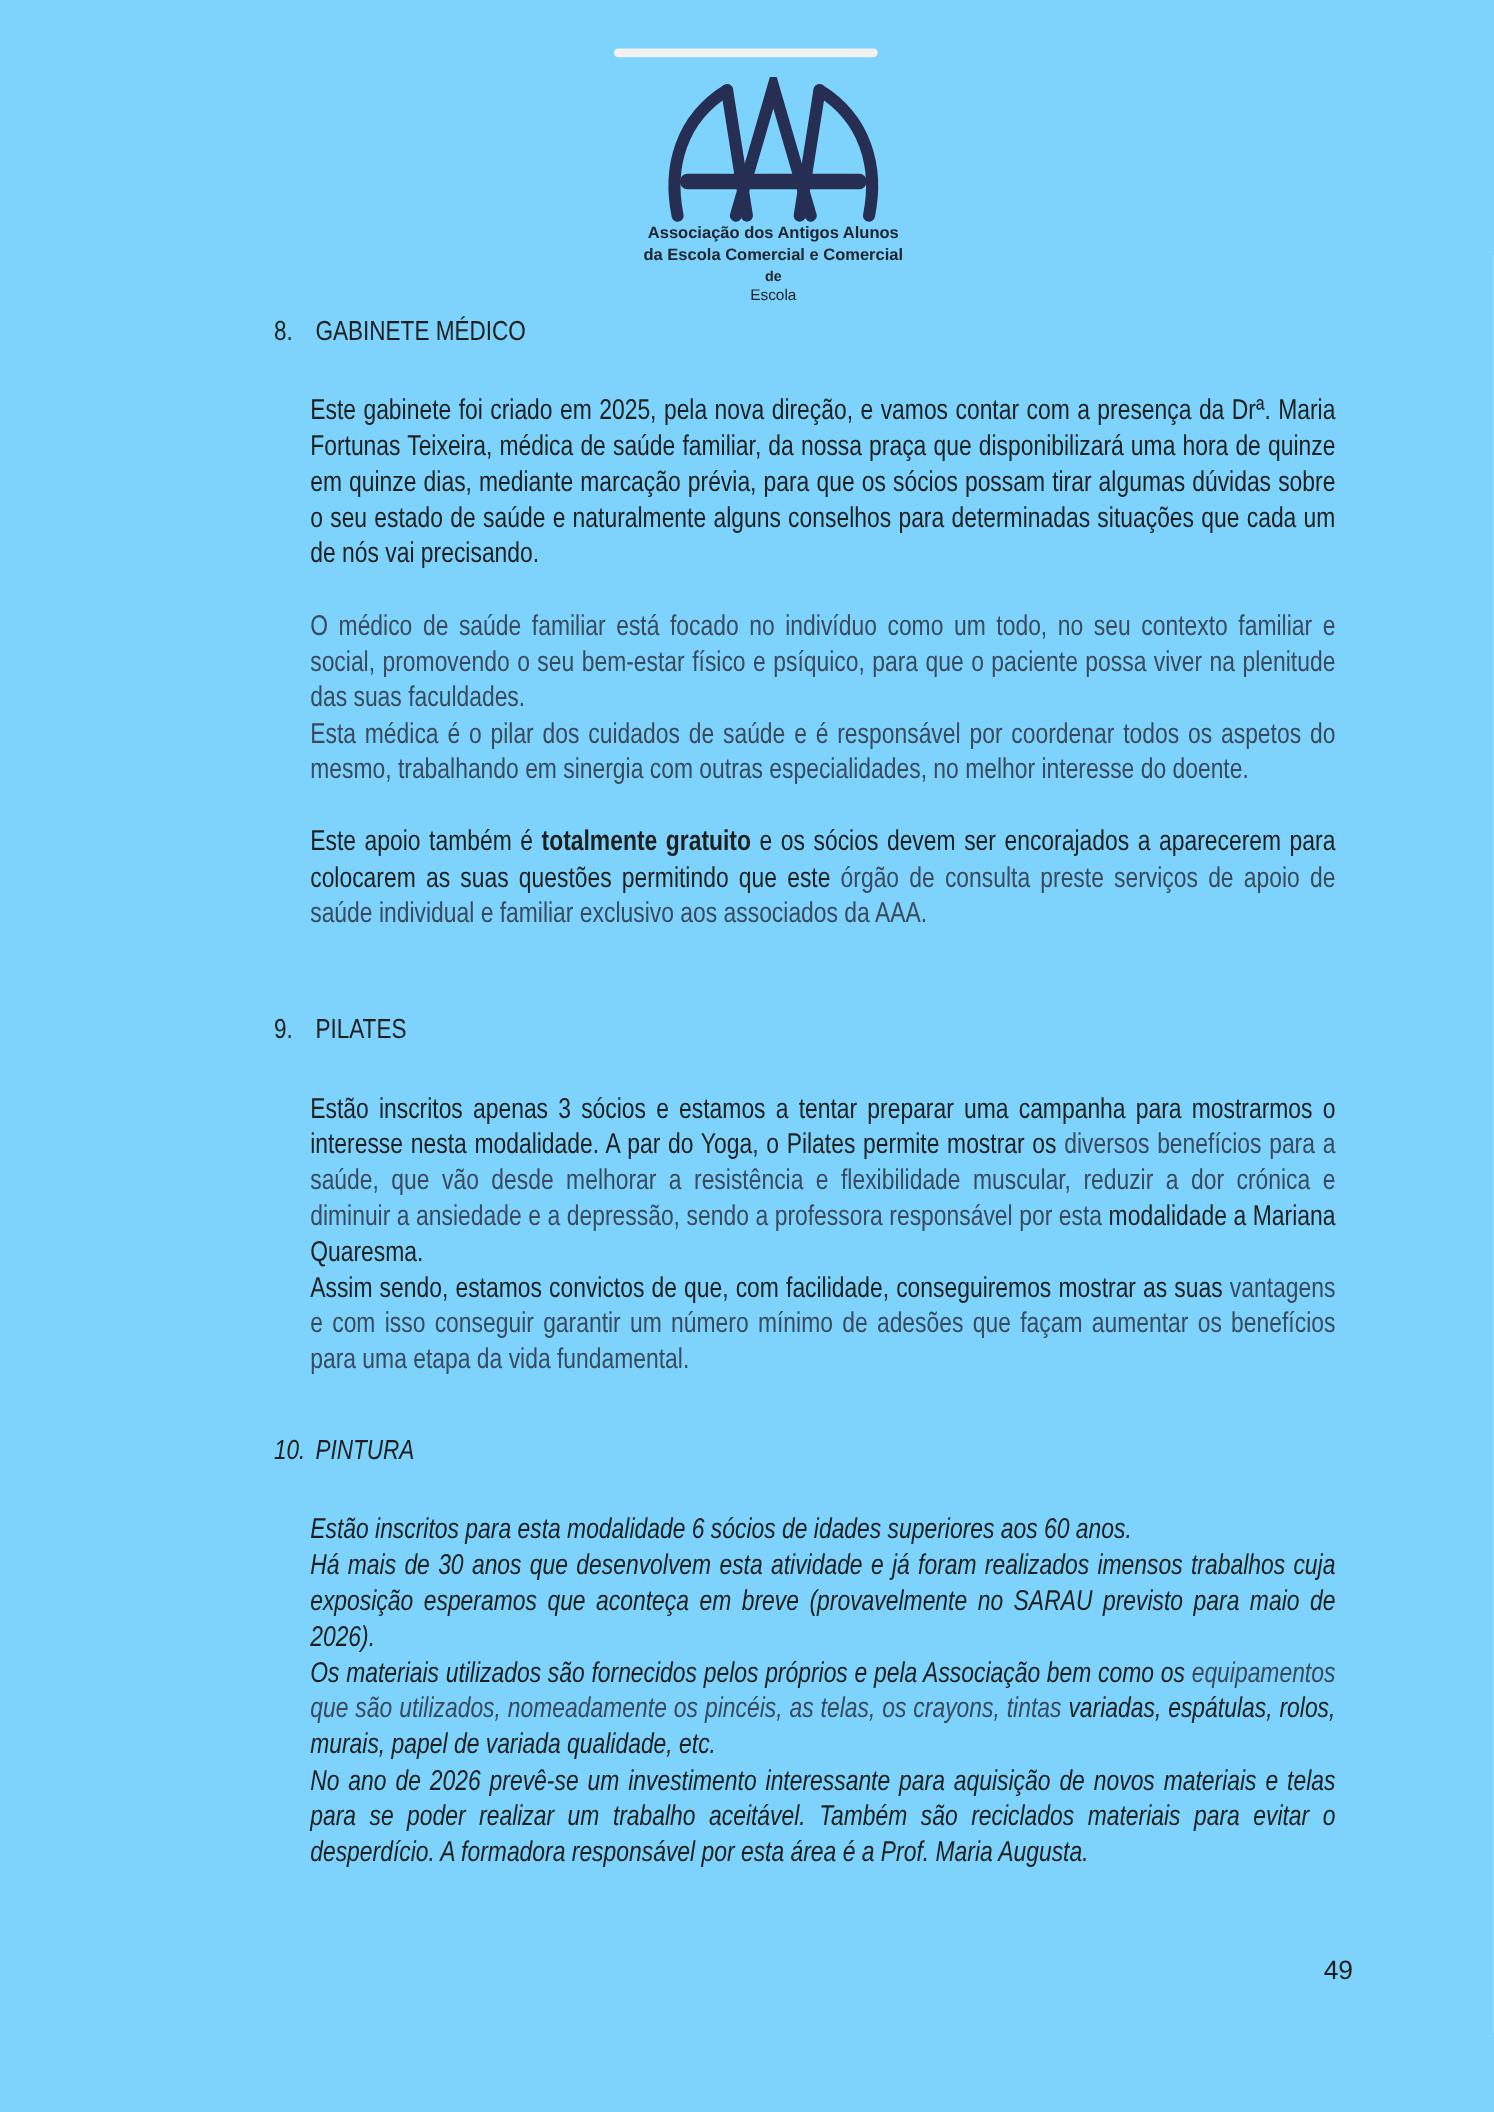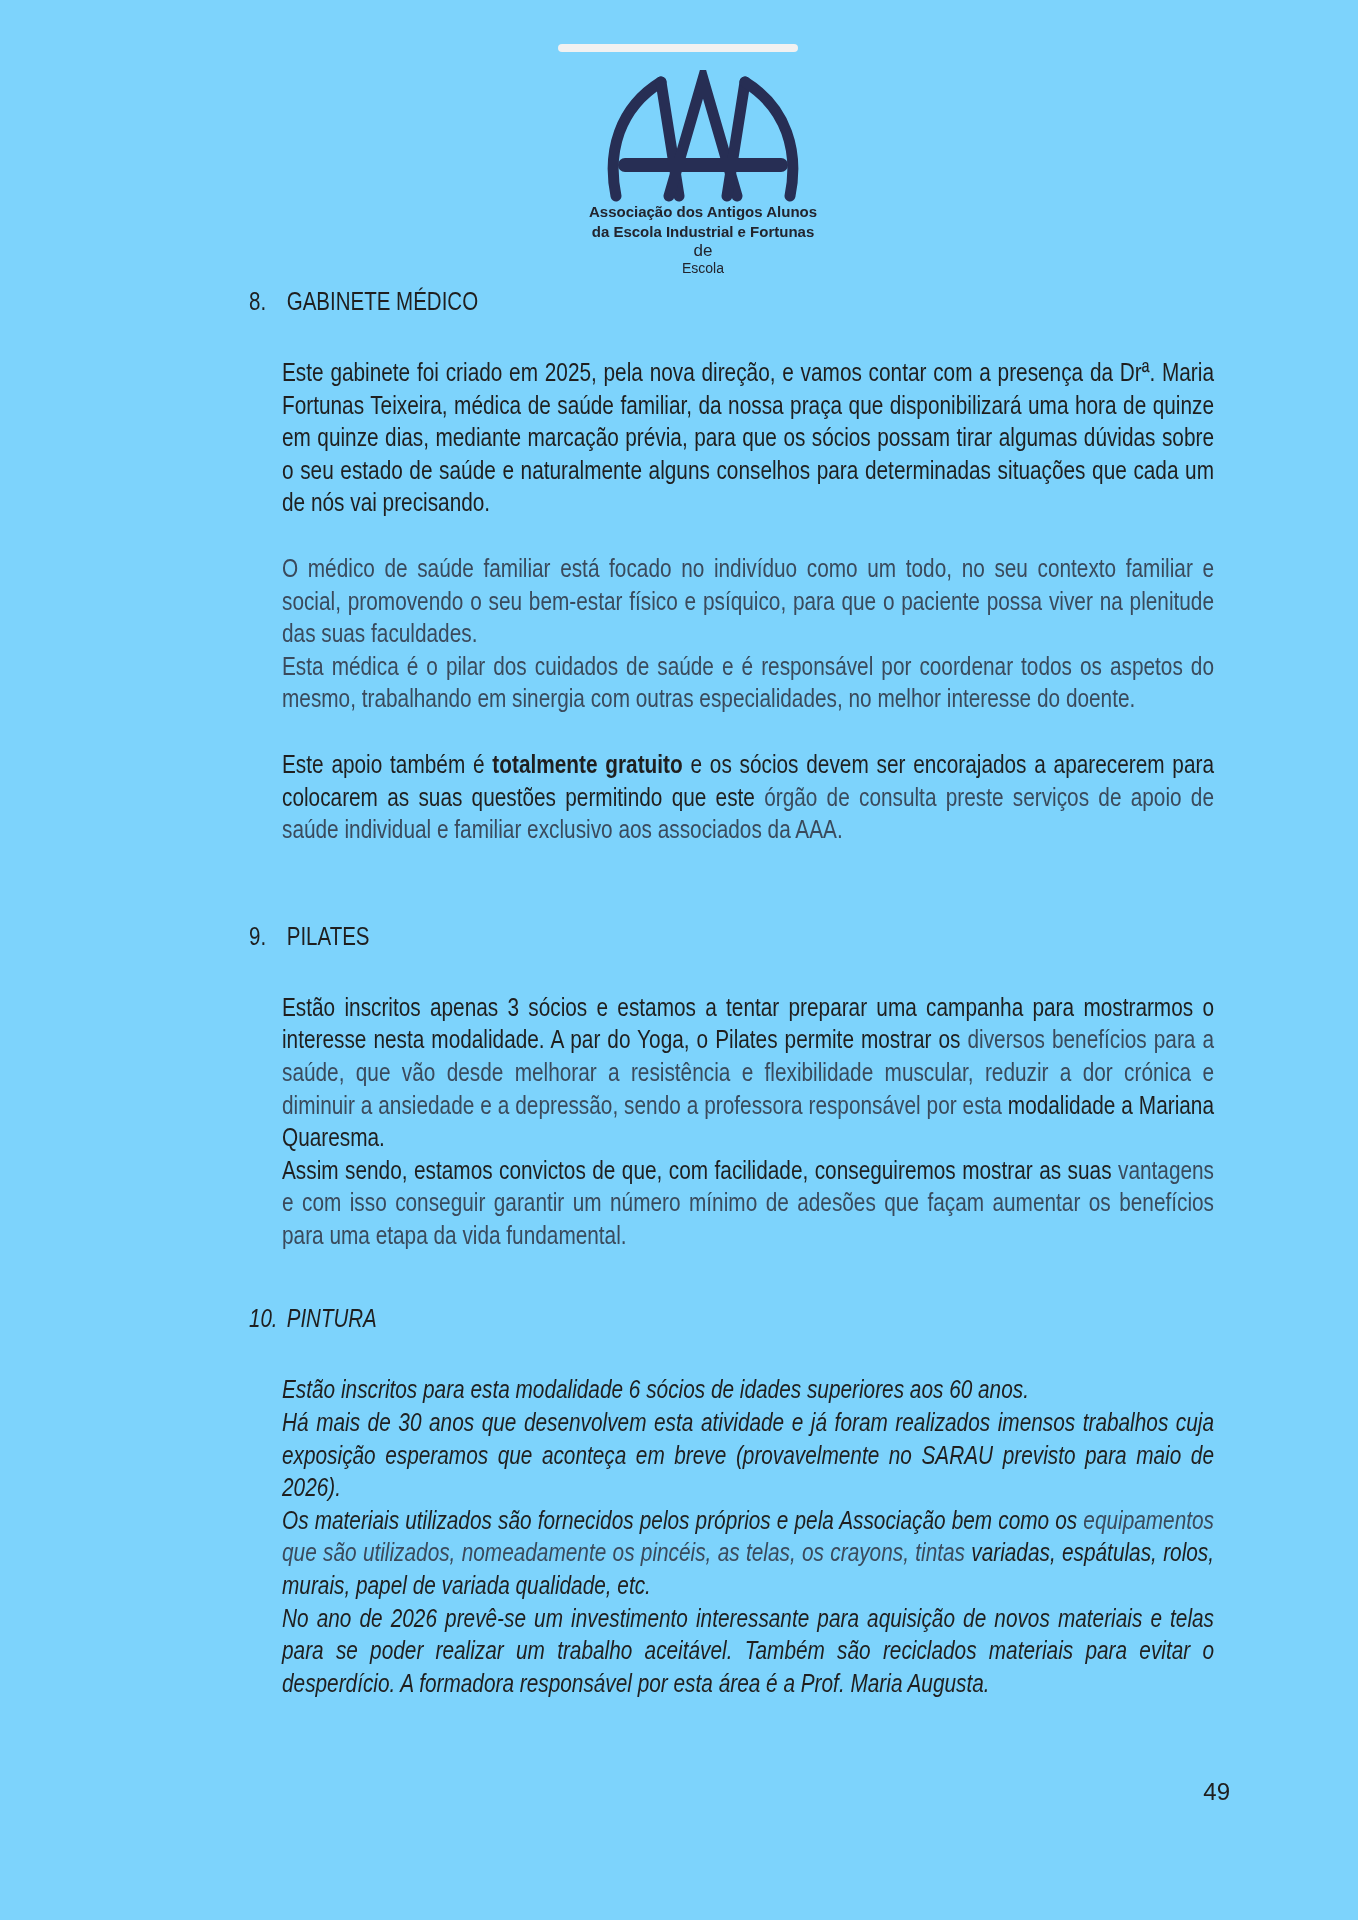--- a/index.html
+++ b/index.html
@@ -17,21 +17,21 @@
     background:#f1f1f1;border-radius:4px;
   }
   .logo{
     margin:70px auto 0 auto;
     width:360px;
     text-align:center;
   }
   .logo svg{display:block;margin:0 auto;}
   .cap{color:#22242e;}
   .cap-b{font-size:15px;font-weight:bold;line-height:20px;}
-  .cap-s{font-size:17px;font-weight:normal;line-height:17px;}
+  .cap-s{font-size:13px;font-weight:bold;line-height:17px;}
   .cap-r{font-size:14px;font-weight:normal;line-height:18px;}
   main{padding-left:225px;}
   .doc-section{margin-top:0;}
   .doc-section:nth-of-type(2){margin-top:74px;}
   .doc-section:nth-of-type(3){margin-top:51px;font-style:italic;}
   .sec-heading{
     margin:8px 0 0 0;
     display:flex;
     font-size:25px;font-weight:400;color:var(--ink,#1f1f1f);
     line-height:33px;
@@ -70,21 +70,21 @@
       <g fill="none" stroke="#272e54" stroke-linecap="round">
         <path d="M 15 126 C 6 82 18 38 60 12" stroke-width="11"></path>
         <path d="M 60 12 L 78 126" stroke-width="11"></path>
         <path d="M 68 126 L 102 9 L 136 126" stroke-width="11"></path>
         <path d="M 144 12 L 126 126" stroke-width="11"></path>
         <path d="M 144 12 C 186 38 198 82 189 126" stroke-width="11"></path>
         <path d="M 24 95 L 180 95" stroke-width="14"></path>
       </g>
     </svg>
     <div class="cap cap-b">Associação dos Antigos Alunos</div>
-    <div class="cap cap-b">da Escola Industrial e Fortunas</div>
+    <div class="cap cap-b">da Escola Comercial e Comercial</div>
     <div class="cap cap-s">de</div>
     <div class="cap cap-r">Escola</div>
   </header>
 
   <main id="sections">
       <section class="doc-section">
         <h2 class="sec-heading">
           <span class="sec-num">8.</span>
           <span class="sec-title">GABINETE MÉDICO</span>
         </h2>

